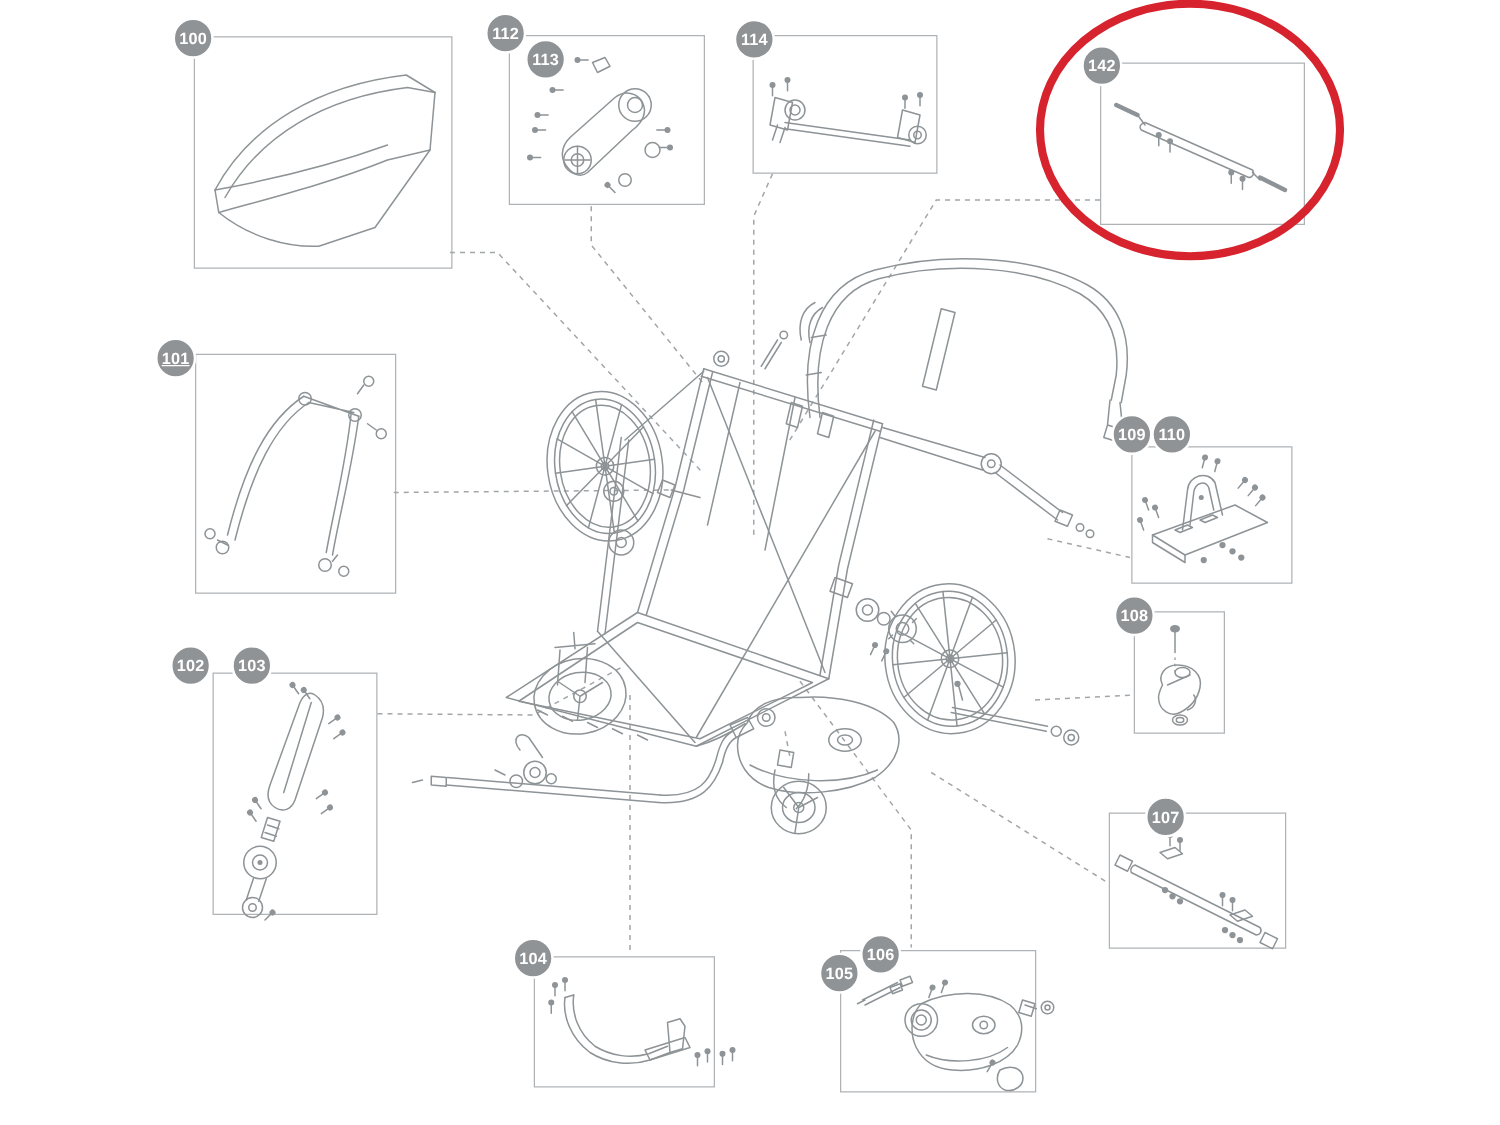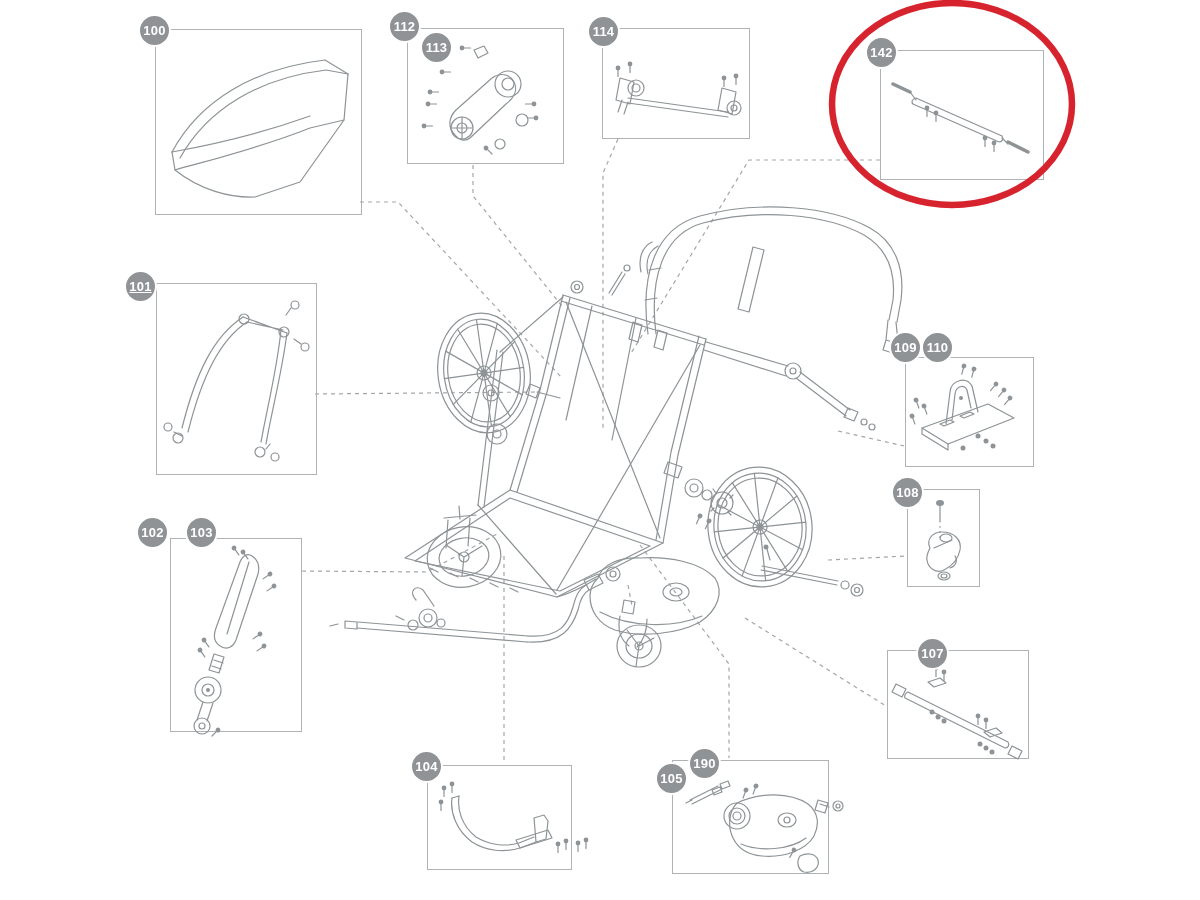--- a/index.html
+++ b/index.html
@@ -343,21 +343,21 @@
 
     <ellipse class="hlring" cx="952" cy="104" rx="120" ry="101" stroke="#D7232E"></ellipse>
   </svg>
 
   <div class="badge" style="left:138px;top:14px;">100</div>
   <div class="badge" style="left:124px;top:270px;text-decoration:underline;">101</div>
   <div class="badge" style="left:136px;top:516px;">102</div>
   <div class="badge" style="left:185px;top:516px;">103</div>
   <div class="badge" style="left:410px;top:750px;">104</div>
   <div class="badge" style="left:655px;top:762px;">105</div>
-  <div class="badge" style="left:688px;top:747px;">190</div>
+  <div class="badge" style="left:688px;top:747px;">106</div>
   <div class="badge" style="left:872px;top:637px;margin-left:44px;">107</div>
   <div class="badge" style="left:891px;top:476px;">108</div>
   <div class="badge" style="left:889px;top:331px;">109</div>
   <div class="badge" style="left:921px;top:331px;">110</div>
   <div class="badge" style="left:865px;top:36px;">142</div>
   <div class="badge" style="left:388px;top:10px;">112</div>
   <div class="badge" style="left:420px;top:31px;">113</div>
   <div class="badge" style="left:587px;top:15px;">114</div>
 
 </div>

